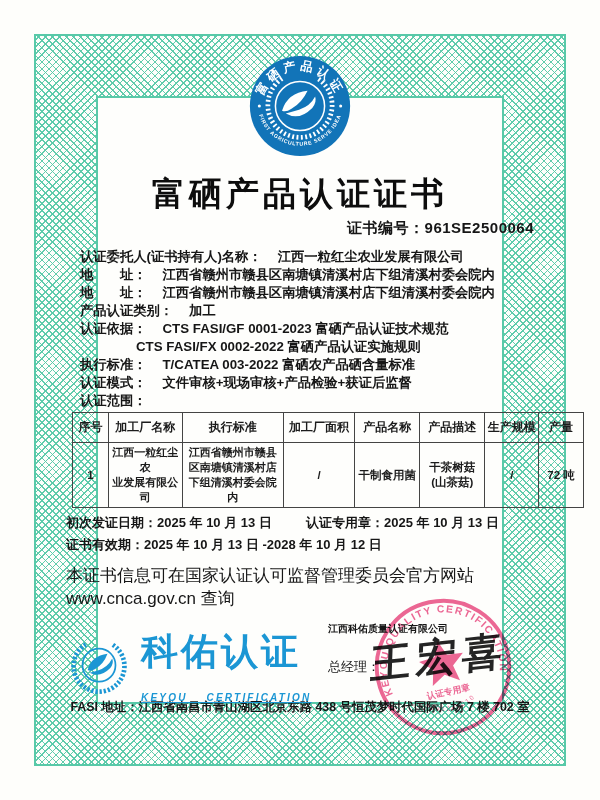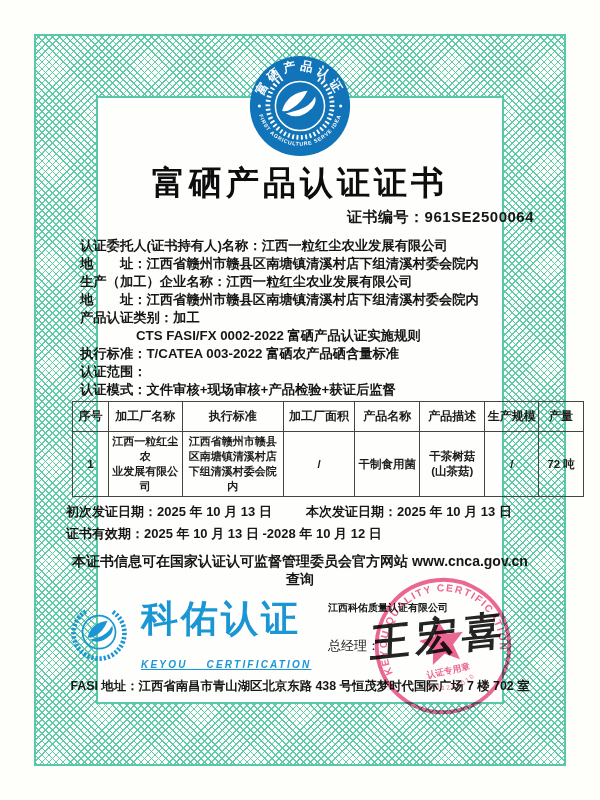--- a/index.html
+++ b/index.html
@@ -22,47 +22,47 @@
   .band-inner {
     position:absolute; inset:60px;
     border:2px solid #58c9a8;
     background:#fefefc;
   }
   .content { position:absolute; left:66px; top:50px; width:468px; }
 
   .badge-wrap { text-align:center; margin-top:4px; height:106px; }
   .title {
     font-size:33px; font-weight:900; text-align:center;
-    letter-spacing:4px; line-height:40px; margin-top:3px; color:#0d0d0d;
+    letter-spacing:4px; line-height:40px; margin-top:14px; color:#0d0d0d;
   }
   .cert-no-row { text-align:right; font-size:15px; font-weight:bold; margin-top:5px; letter-spacing:.5px; }
 
   .info-lines { margin-top:10px; font-size:13.3px; font-weight:bold; }
   .info-line { line-height:18px; white-space:nowrap; }
-  .info-line .lbl { margin-right:0;padding-left:14px; }
+  .info-line .lbl { margin-right:16px;padding-left:14px; }
   .info-line.cont { padding-left:70px; }
 
   table.scope {
     width:512px; margin-left:6px; margin-top:2px;
     border-collapse:collapse; text-align:center;
     font-size:11.5px; font-weight:bold; color:#1c1c1c;
   }
   table.scope th, table.scope td { border:1px solid #444; padding:2px 1px; }
   table.scope th { height:30px; font-size:12px; font-weight:bold; }
   table.scope td { height:62px; white-space:pre-line; line-height:15px; }
   td.c-addr, td.c-factory { font-size:11px; }
 
   .statement { margin-top:8px; font-size:12.6px; font-weight:bold; line-height:16px; }
   .dates-row { display:flex; margin-top:6px; font-size:13px; font-weight:bold; line-height:17px; }
   .dates-row .seg1 { width:240px; }
   .validity { margin-top:5px; font-size:13px; font-weight:bold; line-height:17px; }
-  .query-note { margin-top:11px; text-align:center; font-size:14px; font-weight:bold; }
+  .query-note { margin-top:11px; font-size:17px; font-weight:normal; }
 
   .issuer-row { position:relative; margin-top:8px; height:76px; }
-  .logo-block { position:absolute; left:0; top:2px; display:flex; align-items:center; }
+  .logo-block { position:absolute; left:0; top:14px; display:flex; align-items:center; }
   .logo-text { margin-left:9px; }
   .logo-cn { font-size:37px; font-weight:900; color:#1b96d4; letter-spacing:3px; line-height:40px; }
   .logo-en { font-size:10px; font-weight:bold; font-style:italic; color:#1b96d4;
              letter-spacing:2.2px; word-spacing:14px; margin-top:20px;text-decoration:underline; }
   .issuer-right { position:absolute; left:262px; top:4px; width:210px; }
   .company { font-size:10px; font-weight:bold; white-space:nowrap; }
   .signer { margin-top:22px; font-size:13px; font-weight:normal; }
   .signature {
     position:absolute; left:304px; top:12px; font-size:40px; font-weight:bold;
     font-family:"Liberation Serif","DejaVu Serif",serif; color:#242424;
@@ -106,27 +106,27 @@
 
   <div class="title">富硒产品认证证书</div>
 
   <div class="cert-no-row">
     <span>证书编号：</span><span>961SE2500064</span>
   </div>
 
   <div class="info-lines">
     <div class="info-line"><span class="lbl">认证委托人(证书持有人)名称：</span><span>江西一粒红尘农业发展有限公司</span></div>
     <div class="info-line"><span class="lbl">地　　址：</span><span>江西省赣州市赣县区南塘镇清溪村店下组清溪村委会院内</span></div>
-    <div class="info-line"><span class="lbl">生产（加工）企业名称：</span><span>江西一粒红尘农业发展有限公司</span></div>
     <div class="info-line"><span class="lbl">地　　址：</span><span>江西省赣州市赣县区南塘镇清溪村店下组清溪村委会院内</span></div>
     <div class="info-line"><span class="lbl">产品认证类别：</span><span>加工</span></div>
+    <div class="info-line"><span class="lbl">认证依据：</span><span>CTS FASI/GF 0001-2023 富硒产品认证技术规范</span></div>
     <div class="info-line cont"><span>CTS FASI/FX 0002-2022 富硒产品认证实施规则</span></div>
     <div class="info-line"><span class="lbl">执行标准：</span><span>T/CATEA 003-2022 富硒农产品硒含量标准</span></div>
+    <div class="info-line"><span class="lbl">认证模式：</span><span>文件审核+现场审核+产品检验+获证后监督</span></div>
     <div class="info-line"><span class="lbl">认证范围：</span><span></span></div>
-    <div class="info-line"><span class="lbl">认证模式：</span><span>文件审核+现场审核+产品检验+获证后监督</span></div>
   </div>
 
   <table class="scope">
     <colgroup>
       <col style="width:32px">
         <col style="width:66px">
         <col style="width:90px">
         <col style="width:64px">
       <col style="width:58px">
         <col style="width:58px">
@@ -160,21 +160,21 @@
 (山茶菇)</td>
         <td>/</td>
         <td>72 吨</td>
       </tr>
     </tbody>
   </table>
 
 
   <div class="dates-row">
     <span class="seg1"><span>初次发证日期：</span><span>2025 年 10 月 13 日</span></span>
-    <span><span>本次发证日期：</span><span>2025 年 10 月 13 日</span></span>
+    <span><span>认证专用章：</span><span>2025 年 10 月 13 日</span></span>
   </div>
   <div class="validity">
     <span>证书有效期：</span><span>2025 年 10 月 13 日 -2028 年 10 月 12 日</span>
   </div>
 
   <div class="query-note">本证书信息可在国家认证认可监督管理委员会官方网站 www.cnca.gov.cn 查询</div>
 
   <div class="issuer-row">
     <div class="logo-block">
       <svg width="66" height="66" viewBox="0 0 70 70">

